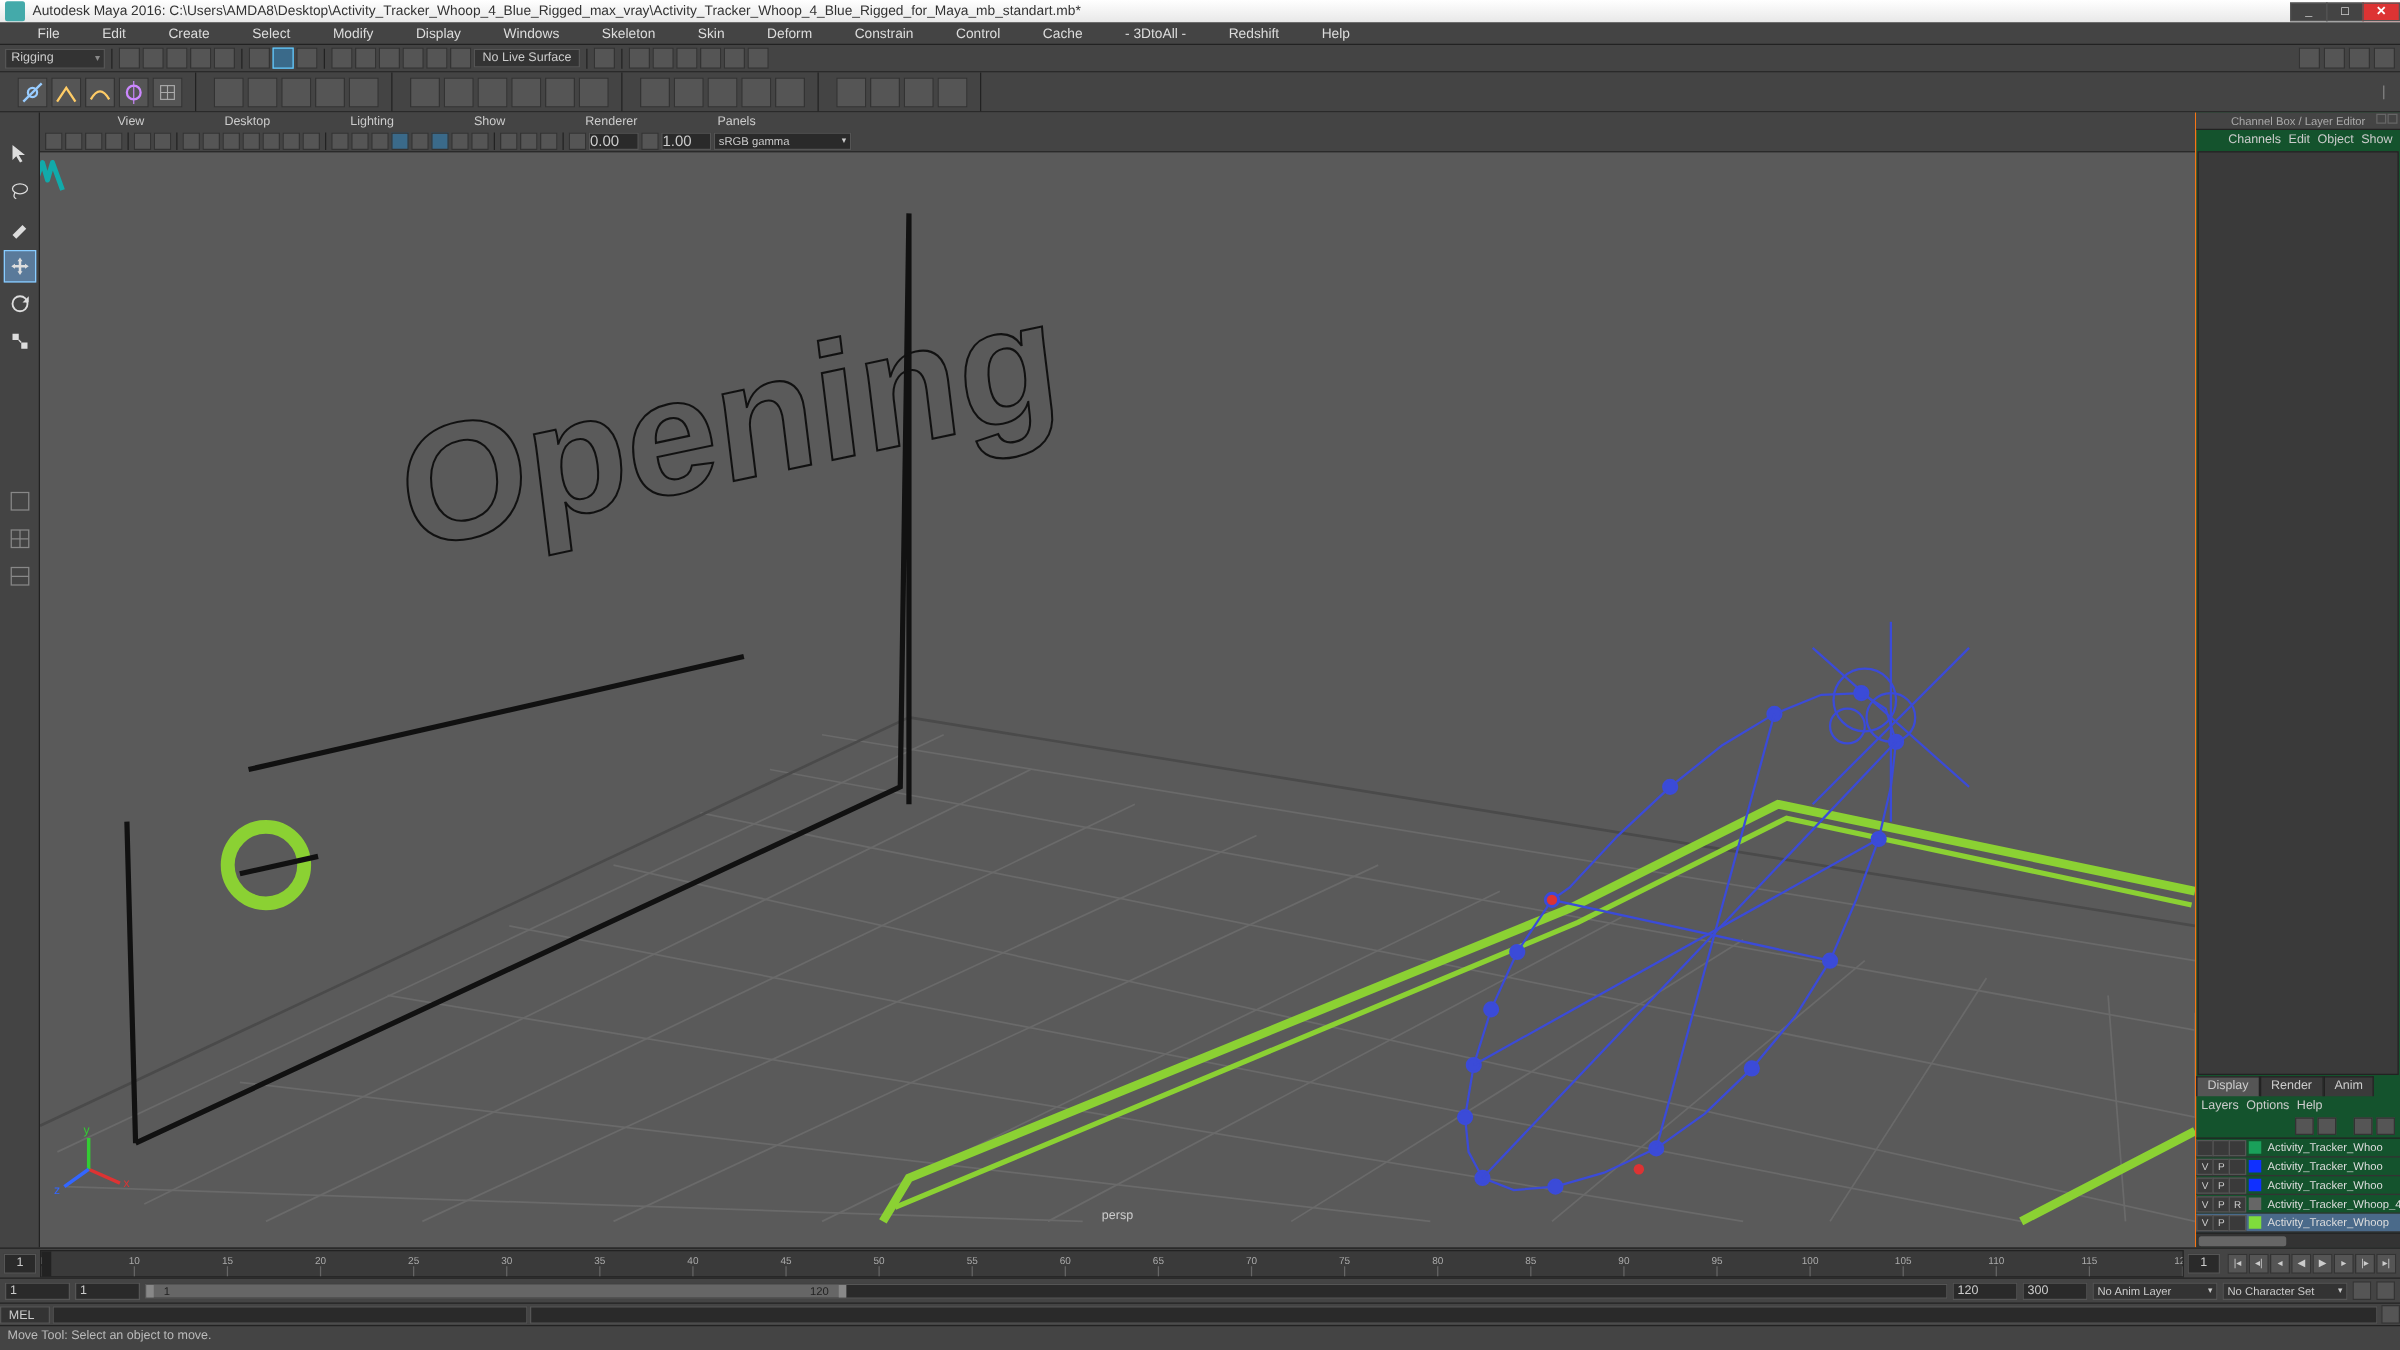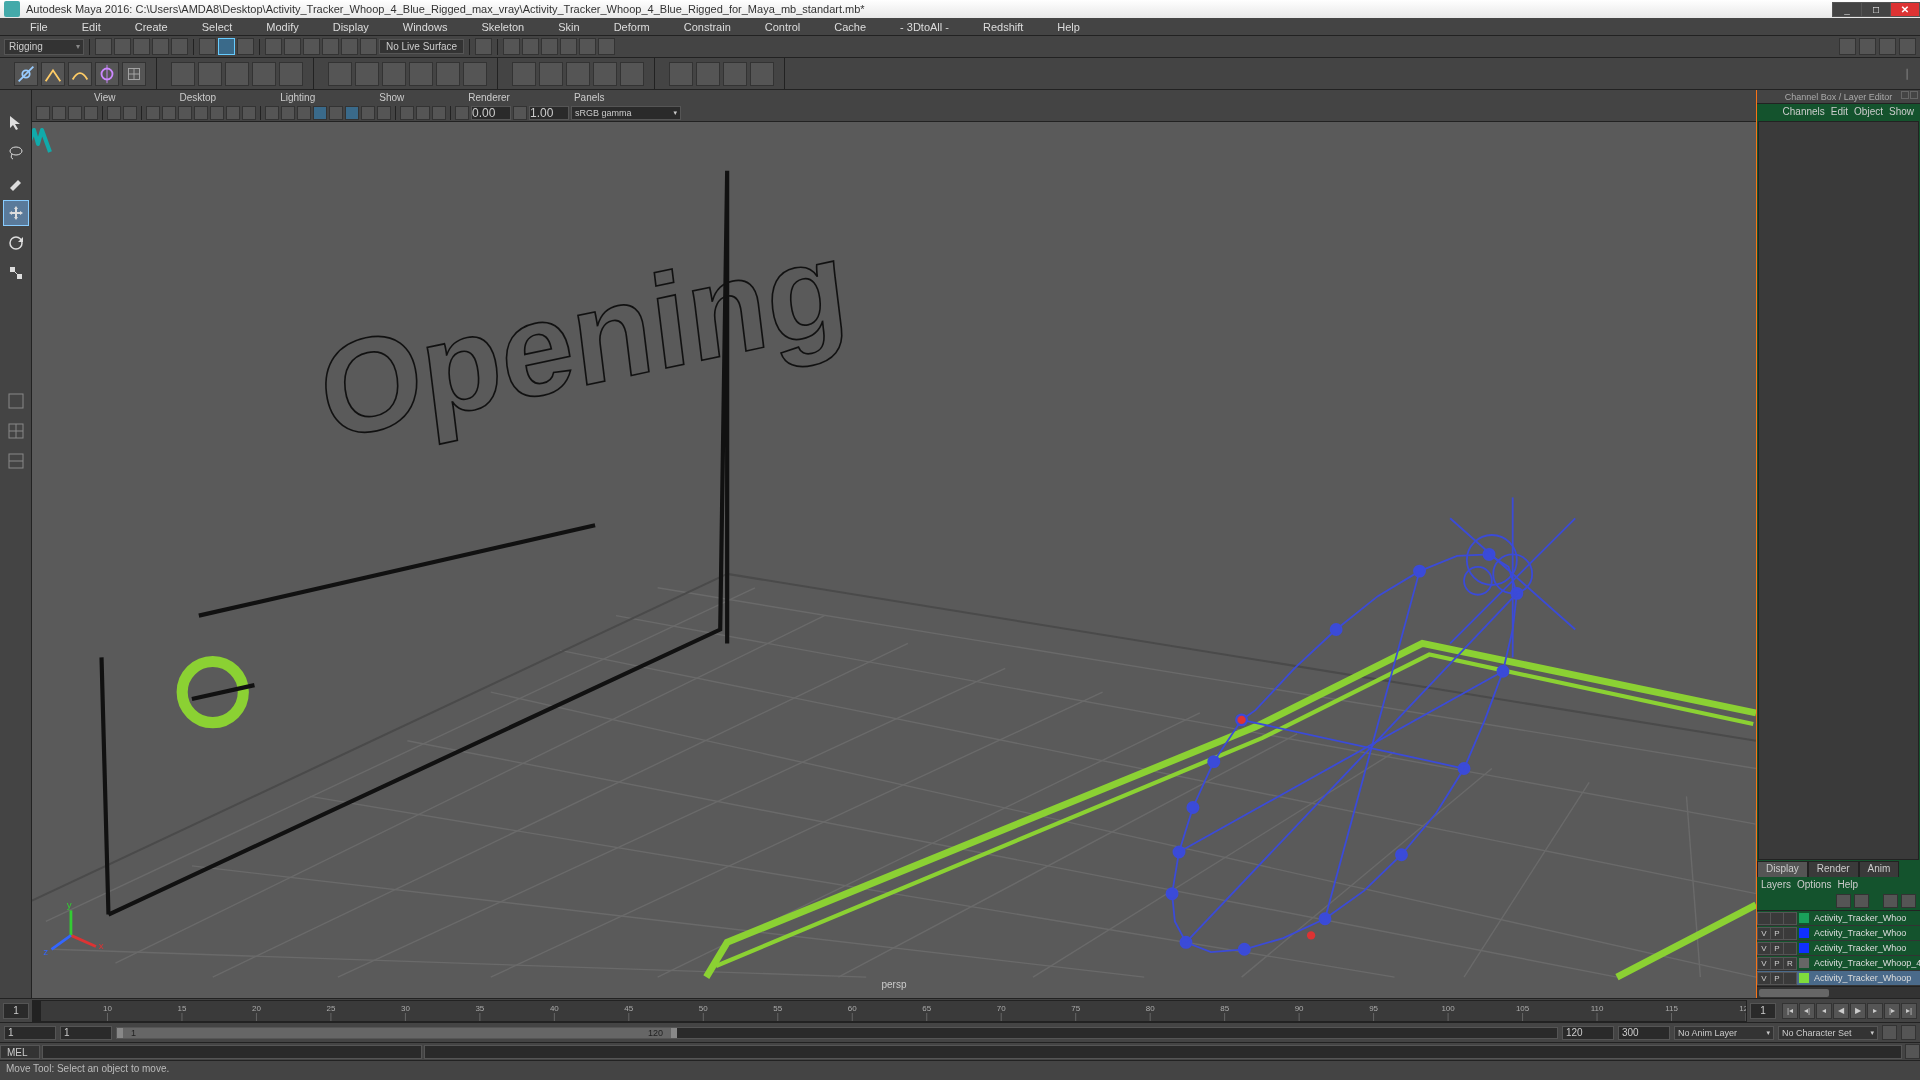--- a/index.html
+++ b/index.html
@@ -53,21 +53,21 @@
 .viewtoolbar { height:18px; background:#444; border-bottom:1px solid #222; display:flex; align-items:center; padding:0 4px; gap:2px; }
 .viewtoolbar .vbtn { width:14px; height:14px; background:#555; border:1px solid #333; }
 .viewtoolbar .vbtn.on { background:#3a6a8a; }
 .viewtoolbar .vsep { width:1px; height:14px; background:#222; margin:0 2px; }
 .viewtoolbar .numfield { width:40px; height:14px; background:#2a2a2a; border:1px solid #555; font-size:12px; color:#ccc; text-align:left; padding-right:2px; line-height:12px; }
 .viewtoolbar .gammadrop { width:110px; height:14px; background:#2a2a2a; border:1px solid #555; font-size:9px; color:#ccc; padding:0 3px; line-height:12px; position:relative; }
 .viewtoolbar .gammadrop::after{content:"▾"; position:absolute; right:3px; font-size:7px;}
 
 .viewport { flex:1; background:#5a5a5a; position:relative; overflow:hidden; }
 .viewport svg { position:absolute; top:0; left:0; width:100%; height:100%; }
-.viewport .campName { position:absolute; bottom:8px; left:50%; transform:translateX(-50%); font-size:10px; color:#ccc; }
+.viewport .campName { position:absolute; bottom:20px; left:50%; transform:translateX(-50%); font-size:10px; color:#ccc; }
 .viewport .cornerlogo { position:absolute; bottom:6px; left:-12px; width:36px; height:36px; }
 
 
 .rightpanel { width:164px; background:#14532d; border-left:1px solid #f97316; display:flex; flex-direction:column; }
 .rightpanel .rtitle { height:14px; background:#444; text-align:center; font-size:9px; color:#aaa; line-height:14px; border-bottom:1px solid #222; position:relative;}
 .rightpanel .rtitle .boxicons{position:absolute; right:2px; top:1px; display:flex; gap:1px;}
 .rightpanel .rtitle .boxicons div{width:8px;height:8px;border:1px solid #666;}
 .rightpanel .rmenus { height:16px; display:flex; justify-content:flex-end; gap:6px; padding:2px 6px; font-size:10px; color:#ccc; }
 .rightpanel .chanarea { flex:1; background:#3a3a3a; border:1px solid #222; margin:1px; }
 .rightpanel .tabs { display:flex; height:16px; }

